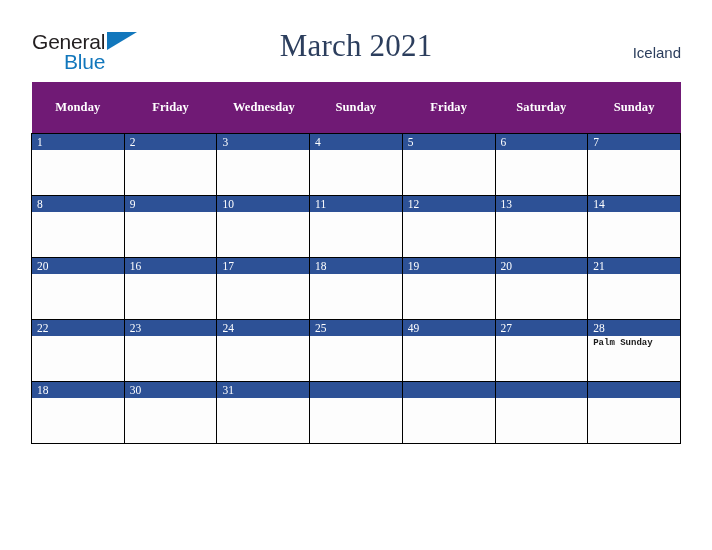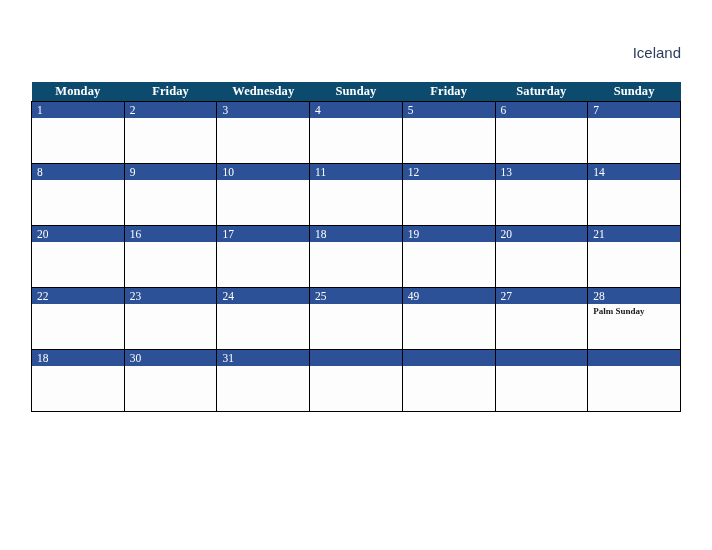--- a/index.html
+++ b/index.html
@@ -92,27 +92,27 @@
     position: absolute;
     left: 31px;
     top: 82px;
     width: 650px;
     border-collapse: collapse;
     table-layout: fixed;
   }
 
   .calendar th {
     height: 19px;
-    background: #0c4a6e;
+    background: #701a75;
     color: #ffffff;
     font-family: "Liberation Serif", serif;
     font-size: 12.5px;
     font-weight: bold;
     text-align: center;
-    padding: 0;
+    padding: 16px;
     border: none;
     letter-spacing: 0.1px;
   }
 
   .calendar td {
     padding: 0;
     vertical-align: top;
     border-left: 1px solid #000000;
     border-right: 1px solid #000000;
     border-bottom: 1px solid #000000;
@@ -131,35 +131,41 @@
     font-family: "Liberation Serif", serif;
     font-size: 11.5px;
     line-height: 16px;
     padding-left: 5px;
     box-sizing: border-box;
     overflow: hidden;
   }
 
   .daybody {
     padding: 2px 4px 0 5px;
-    font-family: Liberation Serif, serif;
+    font-family: Liberation Mono, monospace;
     font-size: 9px;
     font-weight: bold;
     color: #1a1a1a;
     line-height: 11px;
   }
 </style>
 </head>
 <body>
 
 <div class="page">
 
   <div class="header">
 
-
+    <div class="logo">
+      <span class="logo-row1">General</span>
+      <span class="logo-triangle"></span>
+      <span class="logo-row2">Blue</span>
+    </div>
+
+    <div class="title">March 2021</div>
 
     <div class="region">Iceland</div>
 
   </div>
 
   <table class="calendar">
     <thead>
       <tr>
         <th>Monday</th>
         <th>Friday</th>

